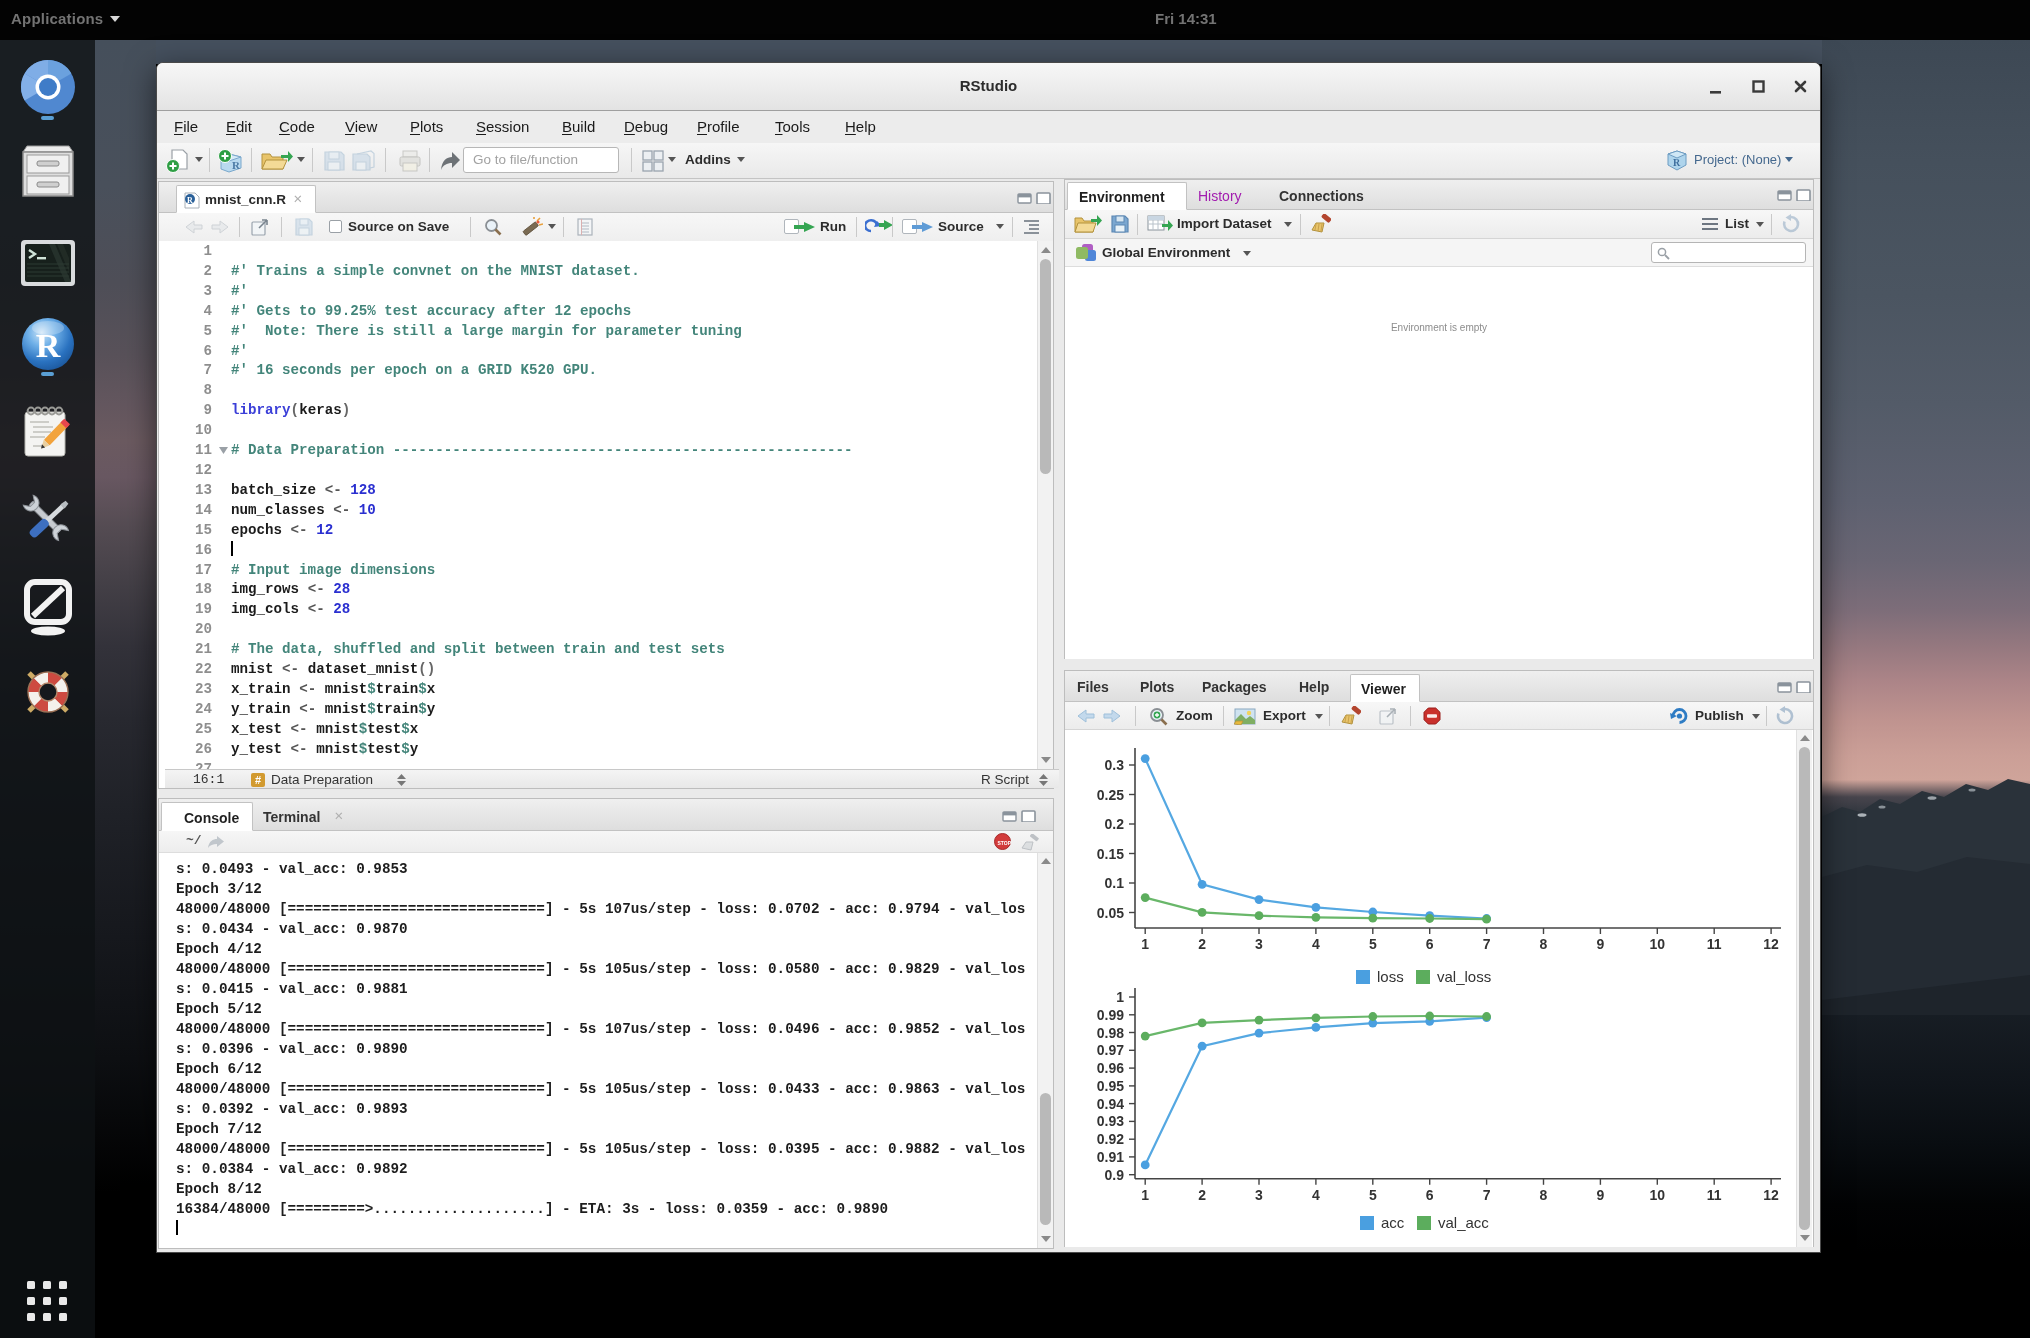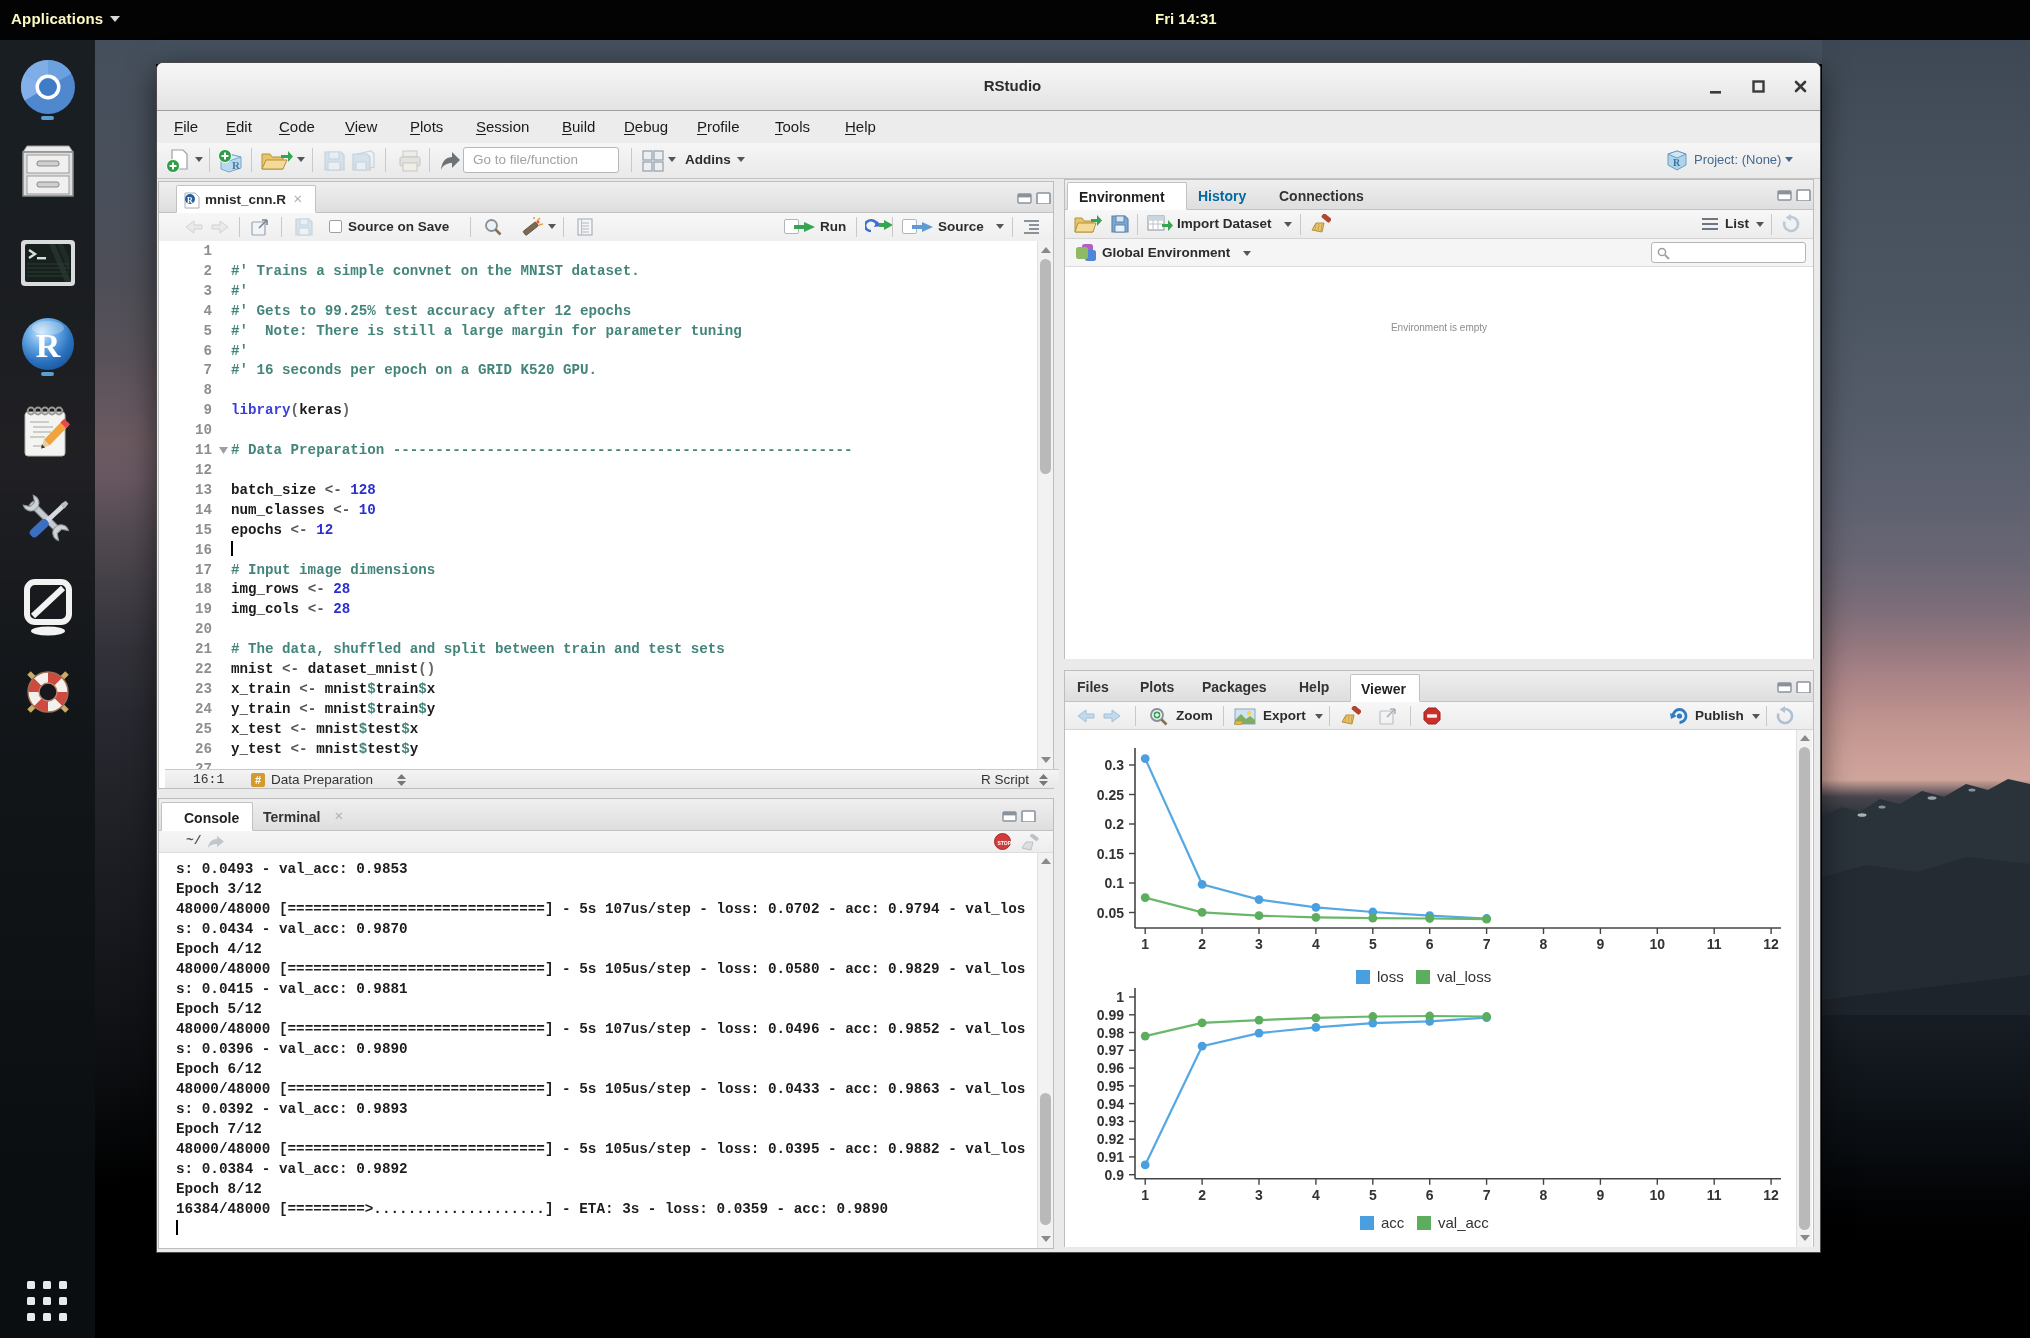--- a/index.html
+++ b/index.html
@@ -14,34 +14,34 @@
       #282930 56%, #1f2127 64%, #16181d 74%, #0d0f12 84%, #000 95%);}
   #wpR { left:1822px; top:40px; width:208px; height:1213px;
     background:linear-gradient(to bottom,
       #3d4854 0%, #45505c 10%, #4b5561 21%, #535b68 30%, #5e6170 38%,
       #6a6674 43%, #7d6d79 47%, #95787f 50%, #ad8588 53%, #bf938f 56%,
       #cb9f97 59%, #cfa49a 61%, #48454d 62.4%, #2d343c 64%, #272e36 67%,
       #232a32 71%, #1e252c 75%, #191f26 79%, #10151b 86%, #090d11 91%,
       #020304 96%, #000 100%);}
   #wpT { left:156px; top:40px; width:1666px; height:24px; background:#45505e; }
   
-  #topbar { left:0; top:0; width:2030px; height:40px; background:#030303; color:#fef9c3; }
+  #topbar { left:0; top:0; width:2030px; height:40px; background:#030303; color:#737373; }
   #topbar .apps { position:absolute; left:11px; top:10px; font-size:15px; font-weight:bold; letter-spacing:.2px;}
   #topbar .clock { position:absolute; left:1155px; top:10px; font-size:15px; font-weight:bold;}
   .tridown { display:inline-block; width:0; height:0; border-left:5px solid transparent; border-right:5px solid transparent; border-top:6px solid #d8d8d8; vertical-align:2px; margin-left:7px;}
   
   #dock { left:0; top:40px; width:95px; height:1298px; background:rgba(14,17,20,0.80); }
   .dkico { position:absolute; left:19px; }
   
   #win { left:156px; top:62px; width:1665px; height:1191px; background:#eaeaea;
          border:1px solid #4a4a4a; border-radius:7px 7px 0 0;
          box-shadow:0 8px 30px rgba(0,0,0,.55); }
   #titlebar { left:0; top:0; width:1663px; height:48px; border-radius:6px 6px 0 0;
      background:linear-gradient(#f7f7f7,#e3e3e3); border-bottom:1px solid #9f9f9f; }
-  #titlebar .t { position:absolute; width:100%; text-align:center; top:14px; font-size:15px; font-weight:bold; color:#2c2c2c;margin-left:24px; }
+  #titlebar .t { position:absolute; width:100%; text-align:center; top:14px; font-size:15px; font-weight:bold; color:#2c2c2c; }
   #menubar { left:0; top:48px; width:1663px; height:32px; background:#ececec; }
   .mi { position:absolute; top:7px; font-size:15px; color:#1a1a1a; }
   .mi u { text-decoration:underline; text-underline-offset:2px; }
   #toolbar { left:0; top:80px; width:1663px; height:36px;
      background:linear-gradient(#f6f6f6,#e9e9e9); border-bottom:1px solid #c4c4c4; }
   .tbtxt { position:absolute; font-size:13.5px; color:#333; }
   .caret { position:absolute; width:0; height:0; border-left:4px solid transparent; border-right:4px solid transparent; border-top:5px solid #555; }
   .vsep { position:absolute; width:1px; background:#c9c9c9; }
   
   .pane { position:absolute; background:#fff; border:1px solid #bdbdbd; }
@@ -504,21 +504,21 @@
         <span class="sarrow sa-up" style="top:5px"></span>
         <div class="sthumb" style="top:240px;height:132px"></div>
         <span class="sarrow sa-dn" style="top:383px"></span>
       </div>
     </div>
     <div class="pane" id="enpane" style="left:907px;top:116px;width:750px;height:480px;">
       <div class="tabbar" style="height:30px"></div>
       <div class="tab on" style="left:2px;width:120px;top:2px;height:28px">
         <span style="position:absolute;left:11px;top:6px;font-size:14px;font-weight:bold;color:#1f1f1f">Environment</span>
       </div>
-      <span class="abs" style="left:133px;top:8px;font-size:14px;font-weight:bold;color:#0369a1">History</span>
+      <span class="abs" style="left:133px;top:8px;font-size:14px;font-weight:normal;color:#a21caf">History</span>
       <span class="abs" style="left:214px;top:8px;font-size:14px;font-weight:bold;color:#333">Connections</span>
       <svg class="pmin" style="left:712px;top:9px" width="15" height="13">
         <rect x="1" y="2" width="13" height="9" rx="1" fill="#fff" stroke="#8a939c" stroke-width="1.4"></rect>
         <rect x="1" y="2" width="13" height="3.4" fill="#8a939c"></rect>
       </svg>
       <svg class="pmin" style="left:731px;top:9px" width="15" height="13">
         <rect x="1" y="1" width="13" height="11" rx="1" fill="#fff" stroke="#8a939c" stroke-width="1.6"></rect>
       </svg>
       <div class="ptool" style="left:0;top:30px;width:748px;height:29px">
         <svg class="abs" style="left:9px;top:5px" width="28" height="20" viewBox="0 0 28 20">

